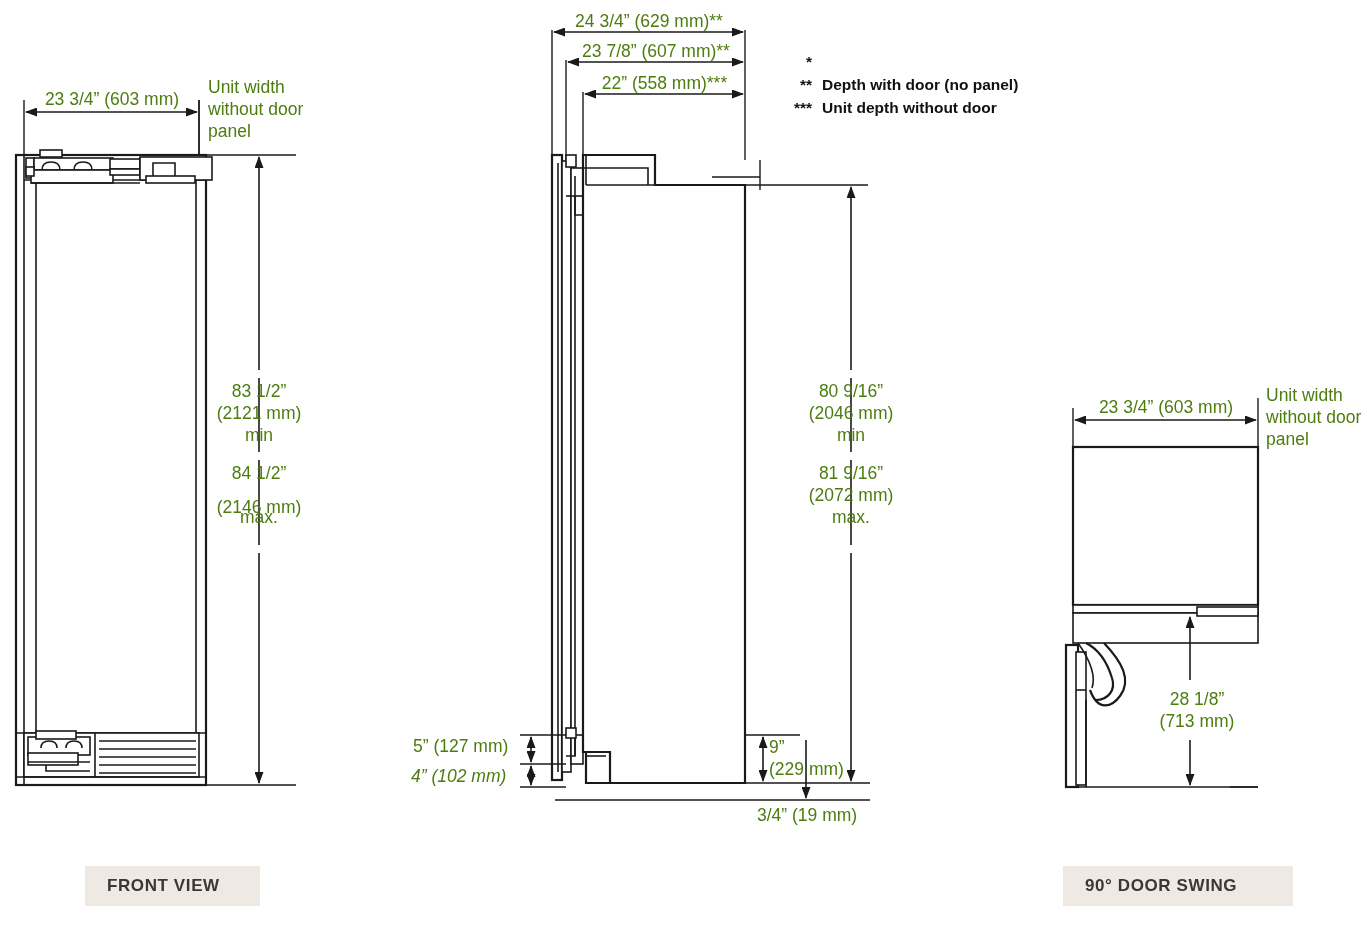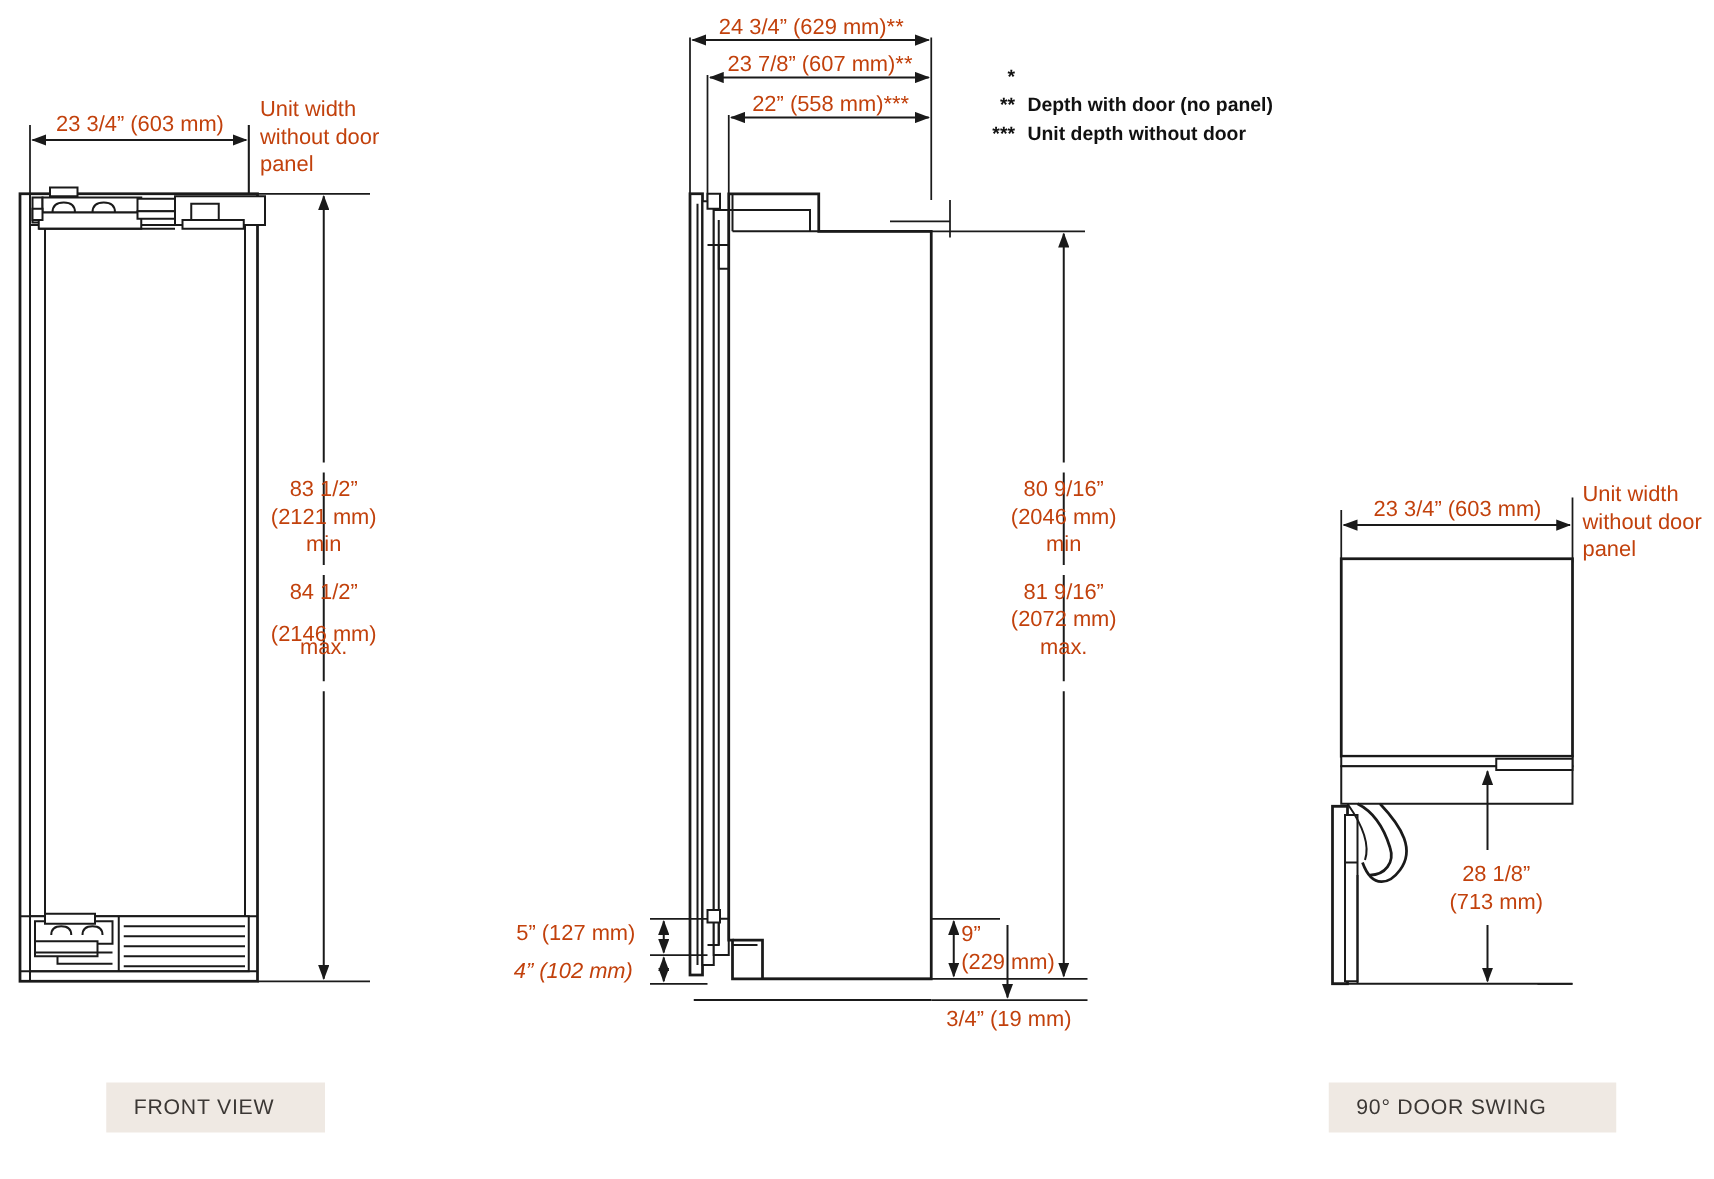--- a/index.html
+++ b/index.html
@@ -4,27 +4,27 @@
 <style>
   html,body{margin:0;padding:0;background:#ffffff;}
   body{width:1371px;height:943px;font-family:"Liberation Sans",sans-serif;color:#1a1a1a;overflow:hidden;}
   #stage{position:relative;width:1371px;height:943px;}
   svg{position:absolute;left:0;top:0;width:1371px;height:943px;overflow:visible;}
   .ln{stroke:#1a1a1a;fill:none;}
   .thin{stroke-width:1.6;}
   .med{stroke-width:2.2;}
   .ext{stroke:#1a1a1a;stroke-width:1.4;fill:none;}
   .fillw{fill:#ffffff;stroke:#1a1a1a;}
-  .lbl{position:absolute;font-size:17.5px;line-height:22px;color:#c2410c;white-space:nowrap;}
+  .lbl{position:absolute;font-size:17.5px;line-height:22px;color:#4d7c0f;white-space:nowrap;}
   .lbl.c{text-align:center;}
   .lbl.multi{white-space:normal;}
   .legend{position:absolute;font-size:15.5px;font-weight:bold;line-height:23px;color:#111;}
   .legend .row{display:flex;}
   .legend .mk{width:34px;text-align:right;padding-right:10px;flex:none;}
-  .cap{position:absolute;background:#efe9e3;color:#3b3734;font-size:17px;font-weight:normal;letter-spacing:.6px;display:flex;align-items:center;height:40px;padding-left:22px;box-sizing:border-box;}
+  .cap{position:absolute;background:#efe9e3;color:#3b3734;font-size:17px;font-weight:bold;letter-spacing:.6px;display:flex;align-items:center;height:40px;padding-left:22px;box-sizing:border-box;}
 </style>
 </head>
 <body>
 
 <div id="stage">
 
   <svg viewBox="0 0 1371 943">
     <defs>
       <marker id="aR" markerWidth="12" markerHeight="9" refX="11" refY="4.5" orient="auto" markerUnits="userSpaceOnUse">
         <path d="M0,0 L12,4.5 L0,9 z" fill="#1a1a1a"></path>

